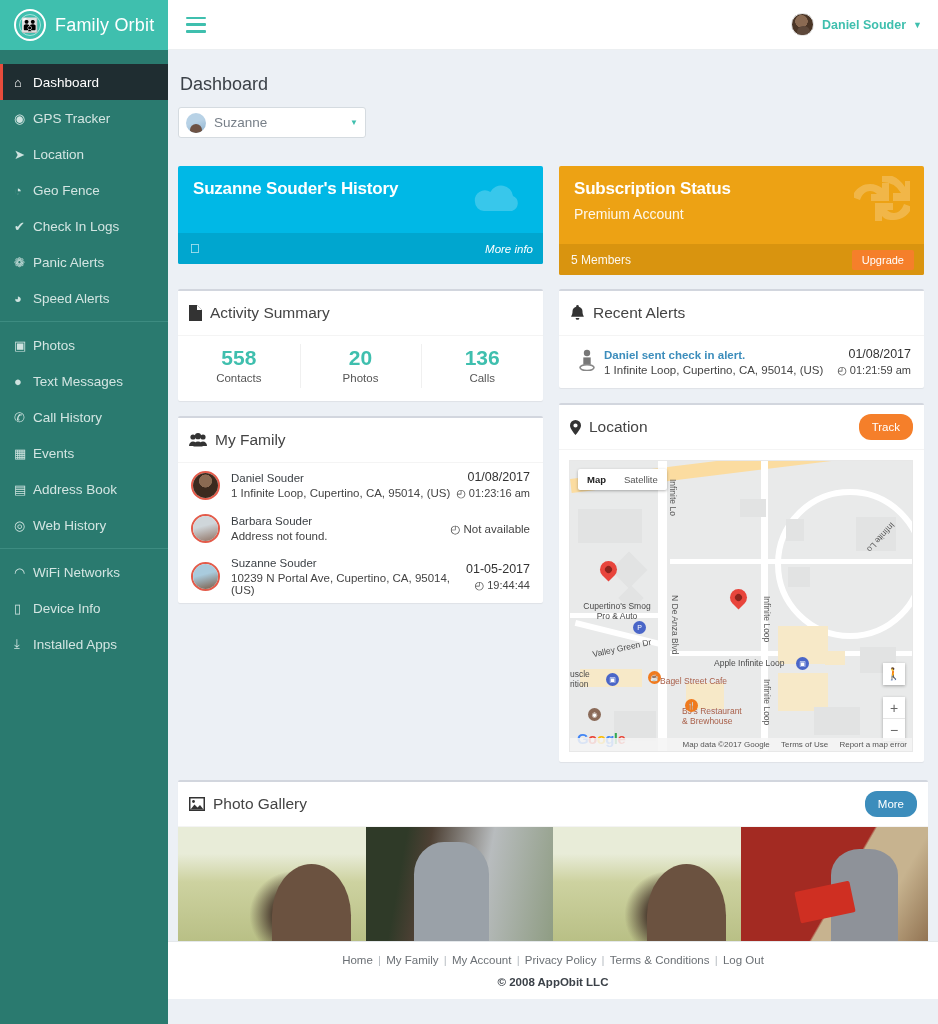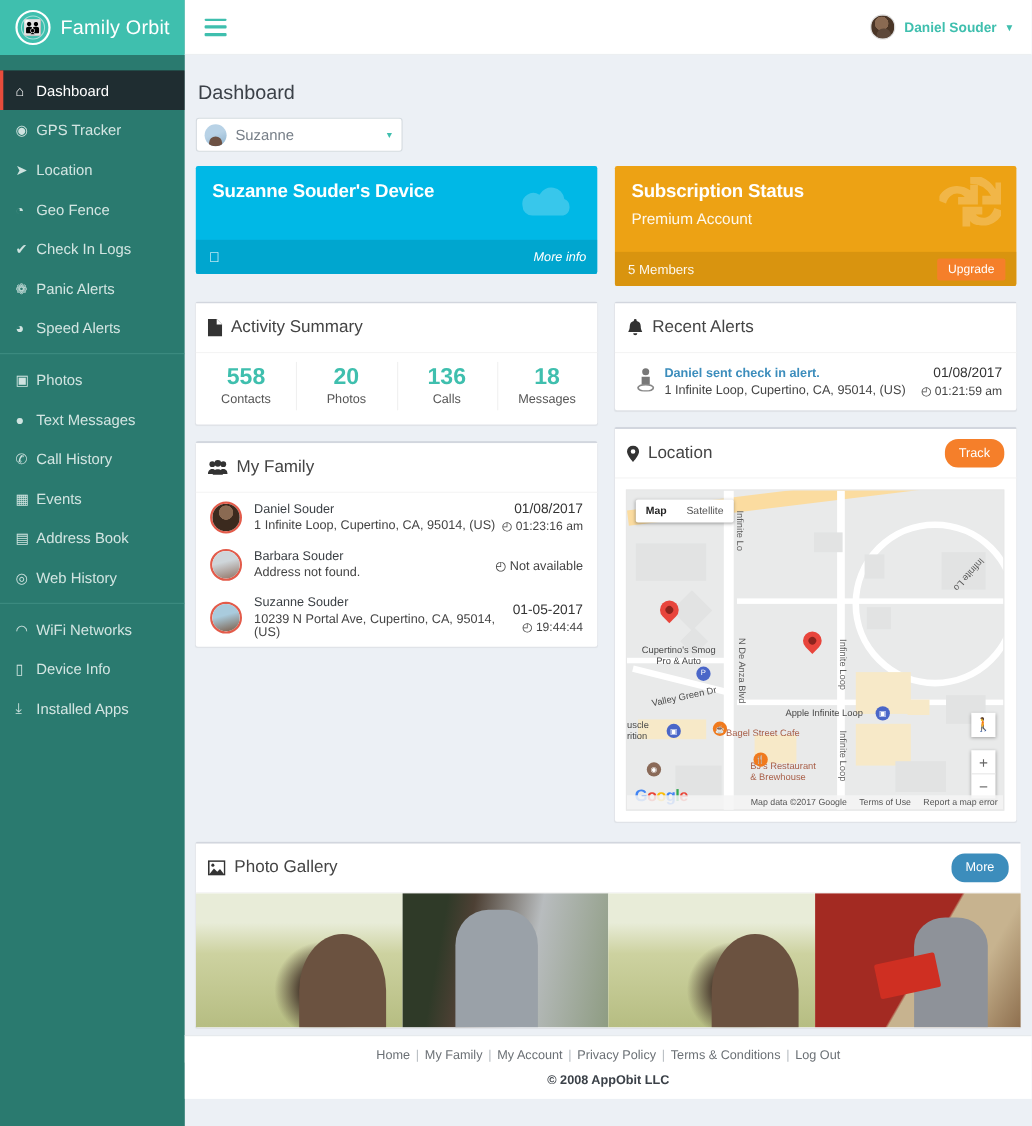--- a/index.html
+++ b/index.html
@@ -99,21 +99,21 @@
   }
   #page-title {
     font-size: 18px; color: #3b4148; font-weight: 400; margin: 8px 0 12px 2px;
   }
 
   
   #child-select {
     width: 188px; height: 31px; background: #fff;
     border: 1px solid #d5dbe0; border-radius: 3px;
     display: flex; align-items: center; padding: 0 7px;
-    cursor: pointer; margin-bottom: 13px;
+    cursor: pointer; margin-bottom: 28px;
   }
   #child-avatar {
     width: 20px; height: 20px; border-radius: 50%;
     background: linear-gradient(160deg,#b8d2e6 0 45%,#8bb0cc 100%);
     position: relative; overflow: hidden; flex: 0 0 auto;
   }
   #child-avatar::after {
     content: ""; position: absolute; left: 4px; bottom: 0;
     width: 12px; height: 9px; border-radius: 6px 6px 0 0; background: #6d5244;
   }
@@ -412,21 +412,21 @@
   <div id="child-select">
     <div id="child-avatar"></div>
     <div id="child-name">Suzanne</div>
     <div id="child-caret">▼</div>
   </div>
 
   <div class="row">
     <div class="col">
       <div class="infobox" id="device-box">
         <div class="infobox-body">
-          <div class="infobox-title">Suzanne Souder's Device</div>
+          <div class="infobox-title">Suzanne Souder's History</div>
           <svg class="infobox-bigicon" width="64" height="48" viewBox="0 0 64 48">
             <path fill="#ffffff" d="M48 20a12 12 0 0 0-22.6-4A10 10 0 0 0 10 26a9 9 0 0 0 9 9h28a8 8 0 0 0 1-15z"></path>
           </svg>
         </div>
         <div class="infobox-footer">
           <div id="device-footer-left"></div>
           <div id="device-more">More info</div>
         </div>
       </div>
     </div>
@@ -469,24 +469,20 @@
               <div class="stat-num">558</div>
               <div class="stat-lbl">Contacts</div>
             </div>
             <div class="stat">
               <div class="stat-num">20</div>
               <div class="stat-lbl">Photos</div>
             </div>
             <div class="stat">
               <div class="stat-num">136</div>
               <div class="stat-lbl">Calls</div>
-            </div>
-            <div class="stat">
-              <div class="stat-num">18</div>
-              <div class="stat-lbl">Messages</div>
             </div>
           </div>
       </div>
 
       <div class="card">
         <div class="card-head">
           <span class="ch-icon">
             <svg width="18" height="14" viewBox="0 0 18 14">
               <circle cx="4" cy="4" r="2.6" fill="#333"></circle>
                 <circle cx="14" cy="4" r="2.6" fill="#333"></circle>

